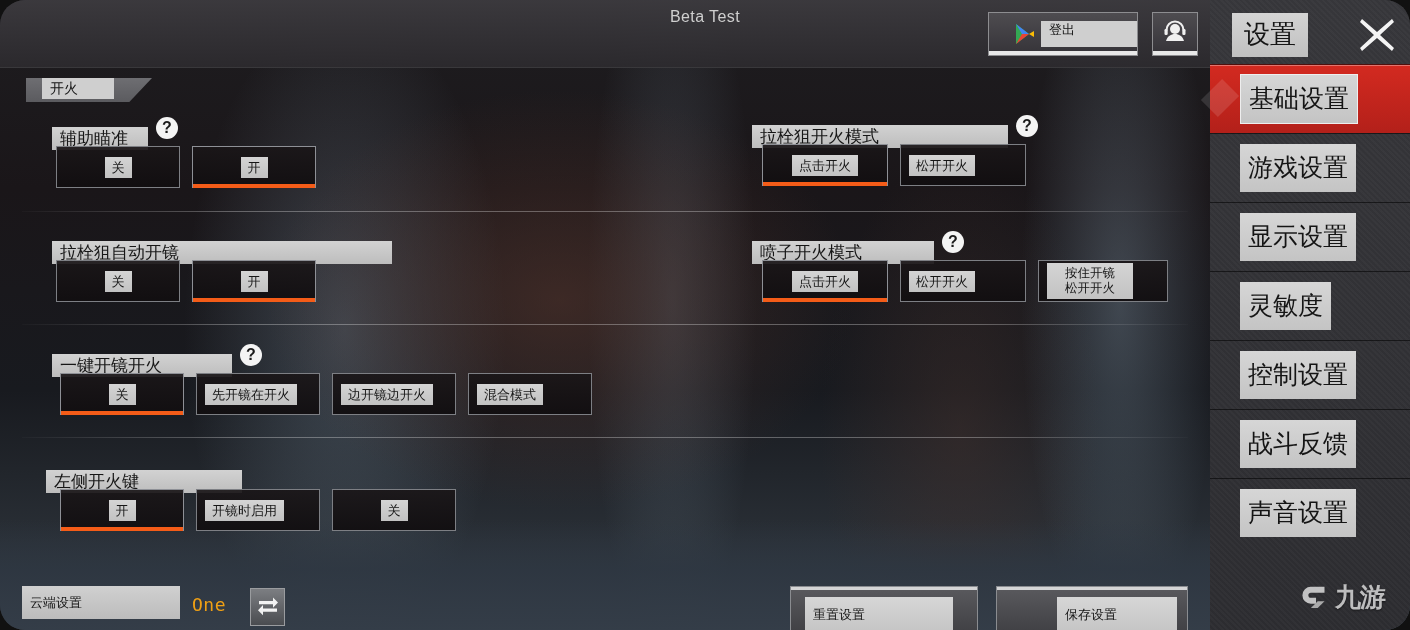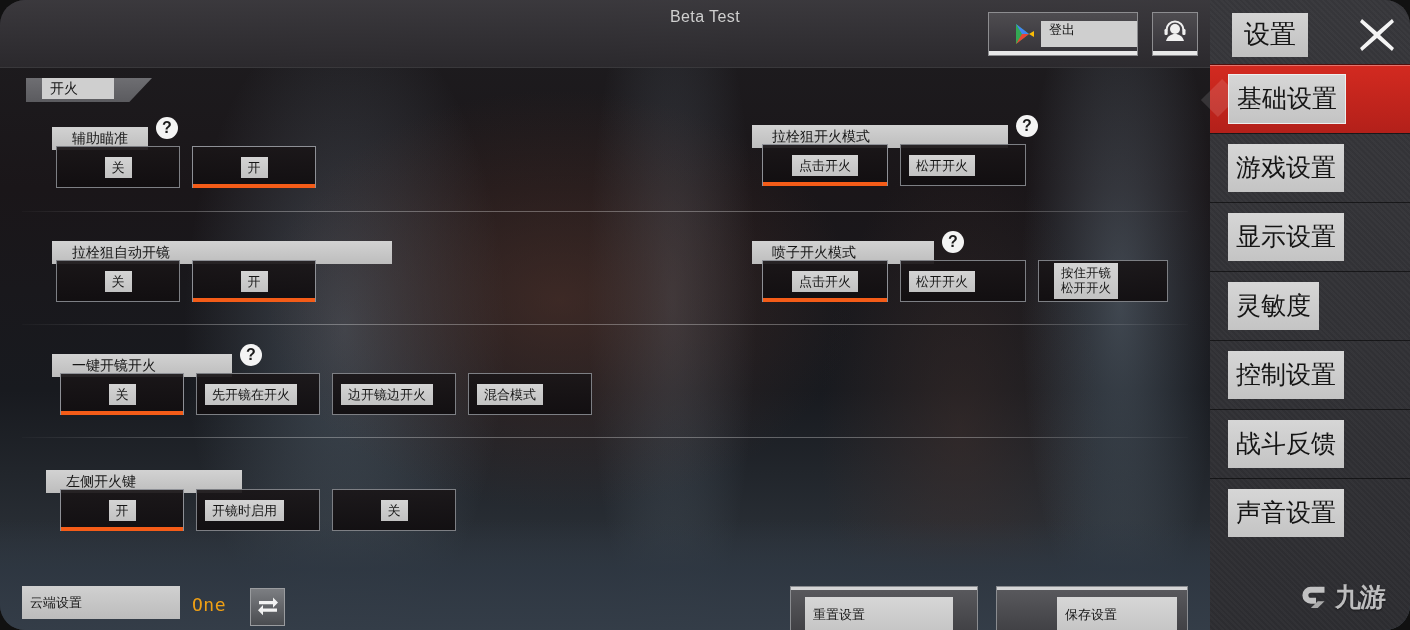--- a/index.html
+++ b/index.html
@@ -91,23 +91,23 @@
   .divider {
     position:absolute; left:22px; width:1166px; height:1px;
     background: linear-gradient(90deg, rgba(255,255,255,0.02), rgba(255,255,255,0.30) 18%, rgba(255,255,255,0.30) 82%, rgba(255,255,255,0.02));
   }
 
   
   .group { position:absolute; }
   .group-head { position:relative; height:24px; display:flex; align-items:center; }
   .group-title {
     background: linear-gradient(180deg,#d2d2d2,#bdbdbd);
-    color:#161616; font-size:14px;
+    color:#161616; font-size:17px;
     height:23px; line-height:23px;
-    padding:0 20px; box-sizing:border-box;
+    padding:0 8px; box-sizing:border-box;
     white-space:nowrap; overflow:hidden;margin-top:20px;
   }
   .help-ico {
     margin-left:8px; width:22px; height:22px; border-radius:50%;
     background:#f4f4f4; color:#1a1a1a;
     font-size:16px; font-weight:bold;
     display:flex; align-items:center; justify-content:center;
     cursor:pointer; flex:0 0 auto;
   }
   .opt-row { position:absolute; display:flex; }
@@ -123,21 +123,21 @@
   .opt .bar {
     position:absolute; left:0; right:0; bottom:-1px; height:4px;
     background:#f45c18;
   }
   .opt .cap {
     background: linear-gradient(180deg,#d4d4d4,#c2c2c2);
     color:#161616; font-size:13px;
     padding:1px 7px; line-height:19px;
     white-space:nowrap;
   }
-  .opt .cap.two { line-height:15px; font-size:12.5px; padding:3px 7px;margin-left:7px; }
+  .opt .cap.two { line-height:15px; font-size:12.5px; padding:3px 18px; }
   .opt.center-cap { justify-content:center; }
   .opt.left-cap { justify-content:flex-start; padding-left:8px; }
 
   
   .bottombar { position:absolute; left:0; top:562px; width:1210px; height:68px; }
   .cloud-field {
     position:absolute; left:22px; top:24px; width:158px; height:33px;
     background: linear-gradient(180deg,#d0d0d0,#bcbcbc);
     color:#161616; font-size:13px; line-height:33px; padding-left:8px;
     box-sizing:border-box; cursor:pointer;
@@ -203,21 +203,21 @@
     box-shadow: inset 0 1px 0 rgba(255,255,255,0.35);
   }
   .sb-item.active::before {
     content:""; position:absolute; left:-2px; top:18px;
     width:24px; height:30px;
     background: rgba(255,255,255,0.12);
     transform: rotate(45deg);
   }
   .sb-item .cap {
     position:relative;
-    margin-left:18px;
+    margin-left:30px;
     background: linear-gradient(180deg,#d6d6d6,#c4c4c4);
     color:#151515;
     font-size:25px; line-height:46px; height:48px;
     padding:0 8px; white-space:nowrap;
   }
   .sb-item.active .cap { border:1px solid #eee; }
 
   
   .watermark {
     position:absolute; right:4px; bottom:2px; width:128px; height:62px;

